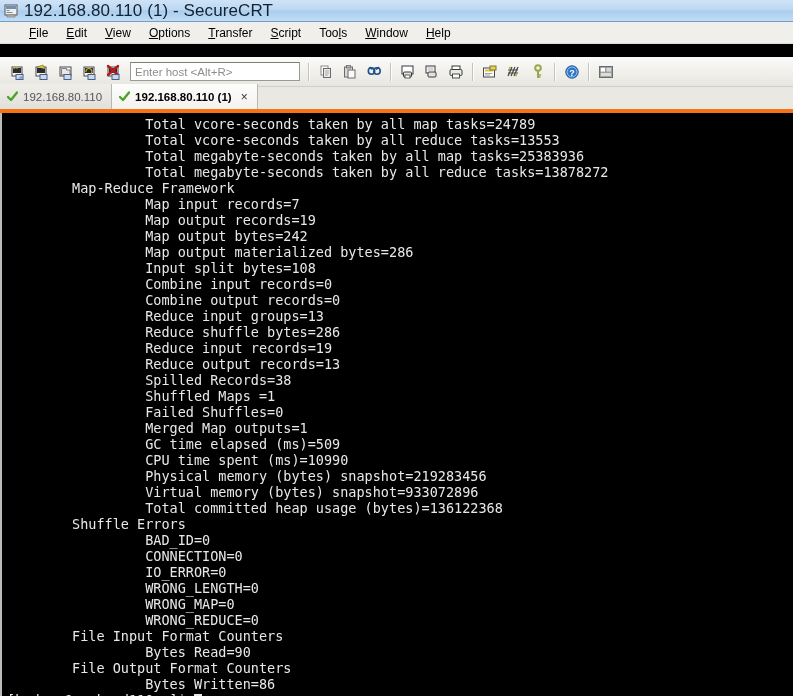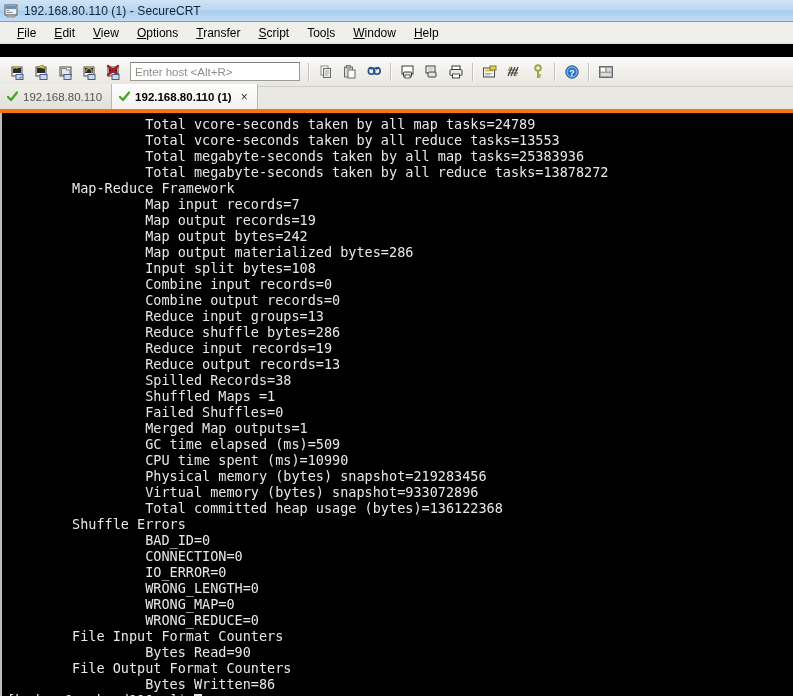--- a/index.html
+++ b/index.html
@@ -36,35 +36,35 @@
   }
   .title-icon {
     width: 15px;
     height: 15px;
     margin-right: 5px;
     position: relative;
     flex: 0 0 auto;
   }
   .title-icon svg { display:block; }
   .title-text {
-    font-size: 12px;
+    font-size: 17px;
     color: #123;
     white-space: nowrap;
     letter-spacing: 0.1px;
   }
 
   
   .menubar {
     height: 19px;
     min-height: 22px;
     background: #f0efeb;
     border-bottom: 1px solid #dedcd6;
     display: flex;
     align-items: center;
-    padding-left: 8px;
+    padding-left: 20px;
     box-sizing: border-box;
   }
   .menu-item {
     font-size: 12px;
     color: #000;
     padding: 2px 9px 2px 9px;
     white-space: nowrap;
     cursor: default;
   }
   .menu-item u { text-decoration: underline; }

